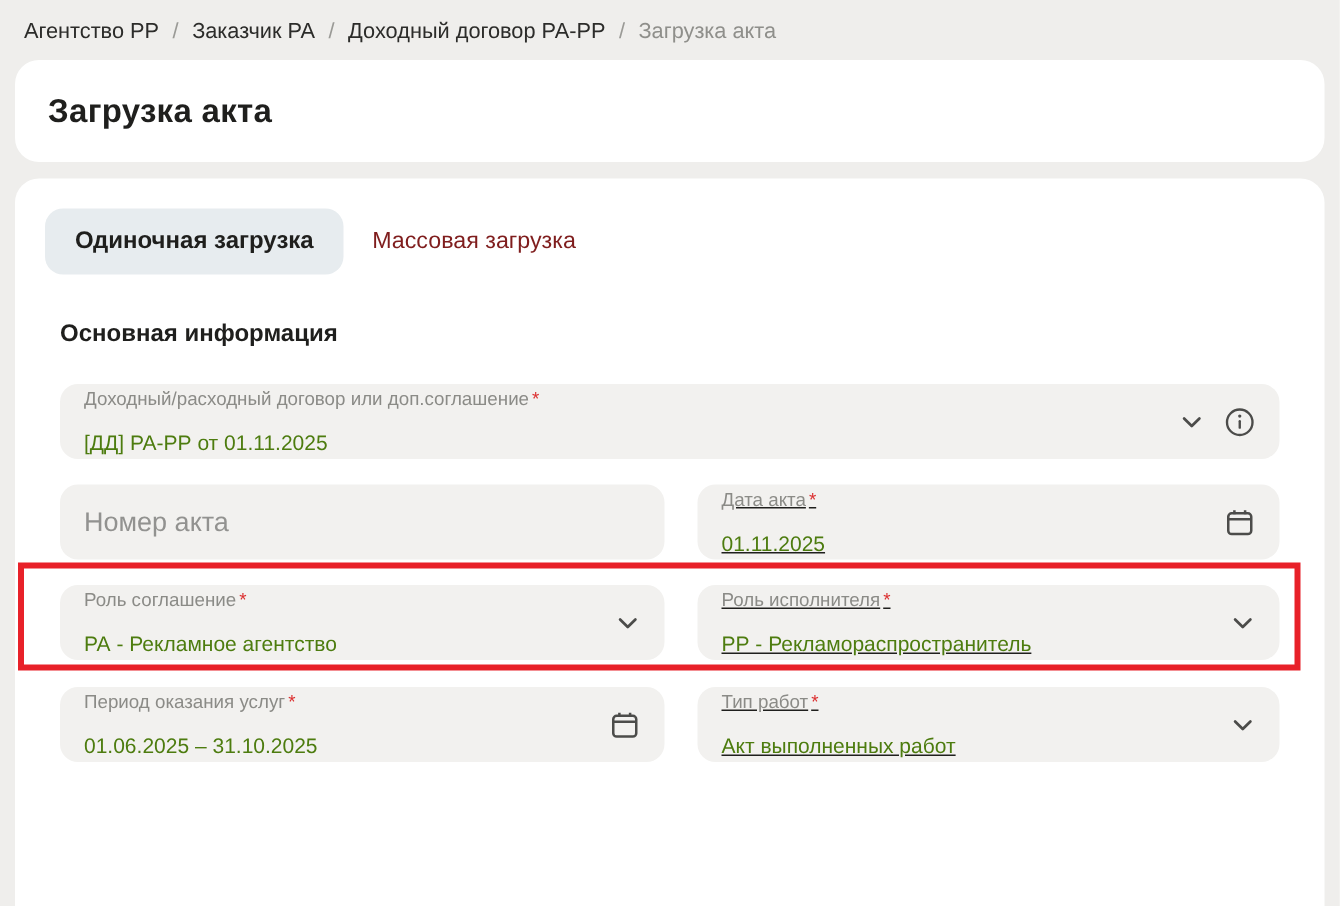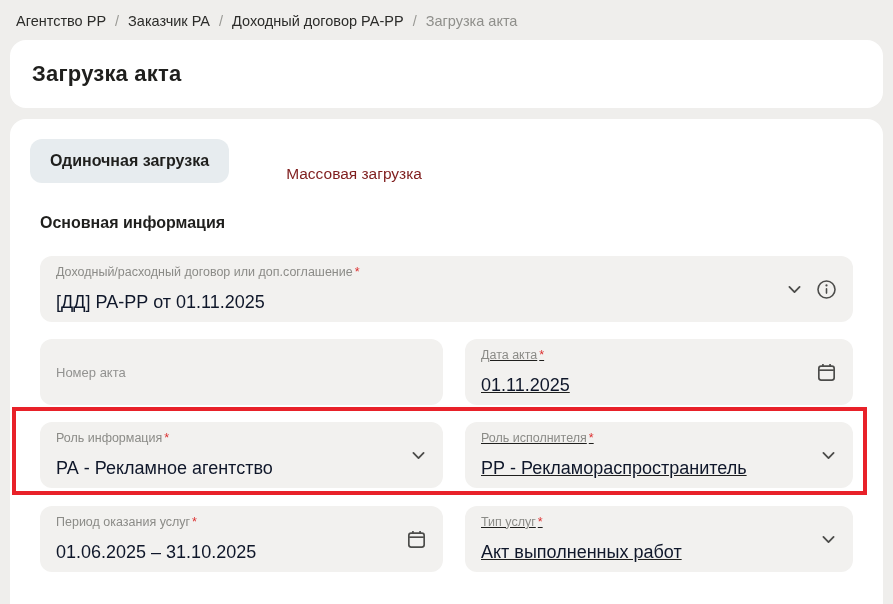--- a/index.html
+++ b/index.html
@@ -29,21 +29,21 @@
     margin-top: 11px;
     padding: 21px 22px;
   }
   .page-title { font-size: 22px; font-weight: 700; letter-spacing: .2px; }
 
   .card.main-card {
     margin-top: 11px;
     padding: 20px 20px 40px 20px;
     height: 700px;
   }
-  .tabs-row { display: flex; align-items: flex-end; gap: 38px; }
+  .tabs-row { display: flex; align-items: center; }
   .tab-active {
     background: #e7ecef;
     border-radius: 12px;
     padding: 13px 20px;
     font-size: 16px; font-weight: 700;
     color: #1f1f1d;
     cursor: pointer;
   }
   .tab-inactive {
     margin-left: 19px;
@@ -67,40 +67,40 @@
 
   .section-title { margin: 31px 10px 0; font-size: 16px; font-weight: 700; }
 
   .row { display: flex; gap: 22px; margin: 17px 10px 0; position: relative; }
   .row.first { margin-top: 24px; }
   .row.last { margin-top: 18px; }
   .field {
     position: relative;
     background: #f2f1ef;
     border-radius: 12px;
-    height: 66px;
+    height: 50px;
     padding: 10px 52px 10px 16px;
     display: flex; flex-direction: column; justify-content: center;
     cursor: pointer;
   }
   .field.full { flex: 1; }
   .field.half { width: 403px; }
   .field.grow { flex: 1; text-decoration: underline; }
   .flabel { font-size: 12.5px; color: #8b8b87; line-height: 1.25; }
   .flabel .req { color: #dc3030; margin-left: 2px; }
-  .fvalue { font-size: 18px; color: #0f172a; margin-top: 12px; }
+  .fvalue { font-size: 14px; color: #4d7c0f; margin-top: 12px; }
   .ficons {
     position: absolute; right: 16px; top: 0; bottom: 0;
     display: flex; align-items: center; gap: 13px;
     color: #4c4c4a;
   }
   .ficons svg { display: block; }
   .plain-input {
     background: transparent; border: none; outline: none;
-    font-family: inherit; font-size: 13px; color: #201f1d;
+    font-family: inherit; font-size: 18px; color: #201f1d;
     width: 100%;
   }
   .plain-input::placeholder { color: #929290; opacity: 1; }
 
   .annotation-rect {
     position: absolute;
     left: -28px; right: -14px; top: -15px; bottom: -7px;
     border: 4px solid #e82129;
     pointer-events: none;
     z-index: 5;
@@ -175,21 +175,21 @@
             </svg>
         </span>
       </div>
     </div>
   </div>
 
   <div class="row">
     <div class="annotation-rect"></div>
     <div class="field half">
       <div class="flabel">
-        <span>Роль информация</span><span class="req">*</span>
+        <span>Роль соглашение</span><span class="req">*</span>
       </div>
       <div class="fvalue">РА - Рекламное агентство</div>
       <div class="ficons">
         <span>
           <svg width="17" height="17" viewBox="0 0 16 16">
               <path d="M3.2 5.6 L8 10.4 L12.8 5.6" fill="none" stroke="currentColor" stroke-width="1.7" stroke-linecap="round" stroke-linejoin="round"></path>
             </svg>
         </span>
       </div>
     </div>
@@ -220,21 +220,21 @@
               <rect x="2.7" y="4" width="14.6" height="13.2" rx="2.2" fill="none" stroke="currentColor" stroke-width="1.6"></rect>
               <line x1="3" y1="7.8" x2="17" y2="7.8" stroke="currentColor" stroke-width="1.6"></line>
               <line x1="6.6" y1="2" x2="6.6" y2="4.6" stroke="currentColor" stroke-width="1.6"></line>
               <line x1="13.4" y1="2" x2="13.4" y2="4.6" stroke="currentColor" stroke-width="1.6"></line>
             </svg>
         </span>
       </div>
     </div>
     <div class="field grow">
       <div class="flabel">
-        <span>Тип услуг</span><span class="req">*</span>
+        <span>Тип работ</span><span class="req">*</span>
       </div>
       <div class="fvalue">Акт выполненных работ</div>
       <div class="ficons">
         <span>
           <svg width="17" height="17" viewBox="0 0 16 16">
               <path d="M3.2 5.6 L8 10.4 L12.8 5.6" fill="none" stroke="currentColor" stroke-width="1.7" stroke-linecap="round" stroke-linejoin="round"></path>
             </svg>
         </span>
       </div>
     </div>

